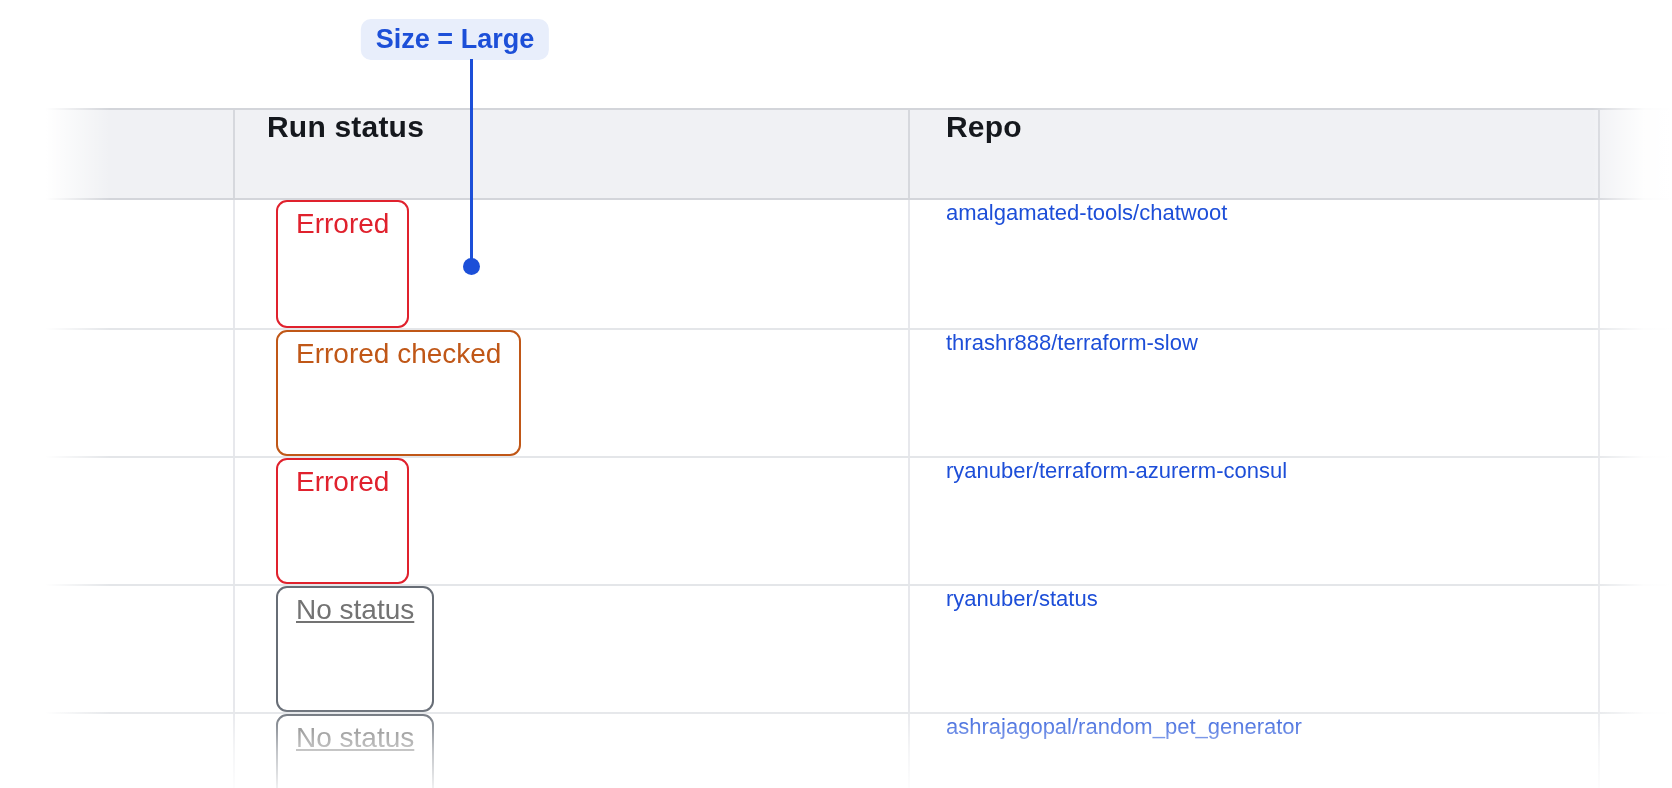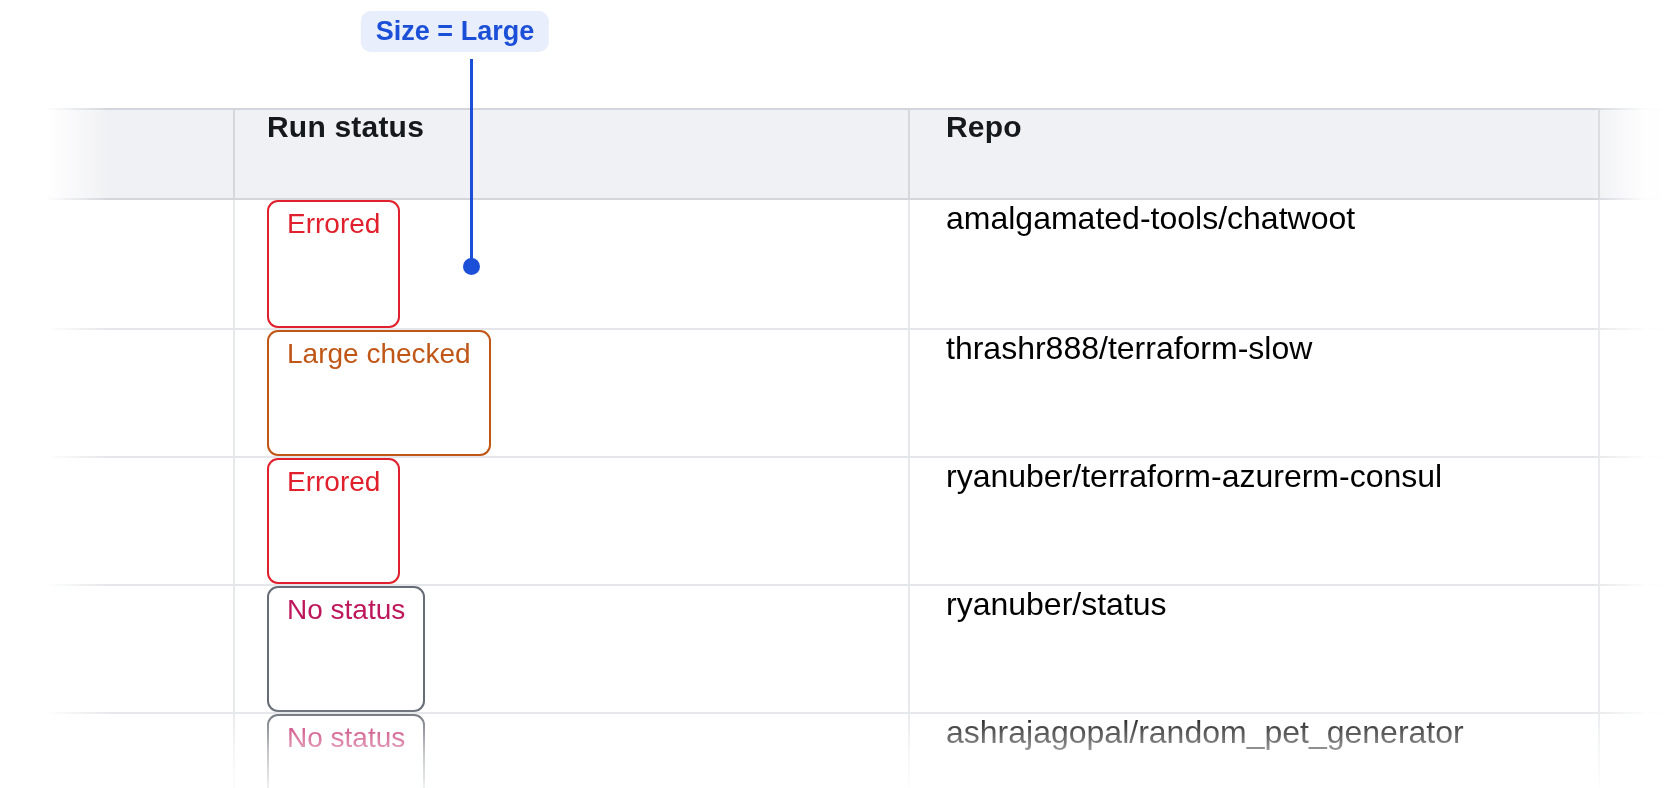--- a/index.html
+++ b/index.html
@@ -50,48 +50,49 @@
   .cell.c1 { padding-left: 32px; }
   .cell.c2 { padding-left: 36px; }
 
   .hlabel {
     font-size: 30px;
     font-weight: 700;
     color: #15181d;
     letter-spacing: 0.2px;
   }
   .repo {
-    font-size: 32px;
+    font-size: 22px;
     font-weight: 400;
-    color: #000000;
+    color: #1d4ed8;
     white-space: nowrap;
   }
 
   
   .badge {
     display: inline-block;
     font-size: 28px;
     font-weight: 500;
     line-height: 30px;
     padding: 7px 18px;
     border: 2px solid currentColor;
     border-radius: 11px;
     background: #ffffff;
     white-space: nowrap;
+    margin-left: 9px;
   }
   .badge[data-variant="errored"]        { color: #e0212d; }
   .badge[data-variant="policy-checked"] { color: #c05717; }
-  .badge[data-variant="no-status"]      { color: #be185d; border-color: #676d76; }
+  .badge[data-variant="no-status"]      { color: #737373; border-color: #676d76; text-decoration: underline; }
 
   
   .callout { position: absolute; left: 0; top: 0; z-index: 30; pointer-events: none; }
   .callout-pill {
     position: absolute;
     left: 455px;
-    top: 11px;
+    top: 19px;
     transform: translateX(-50%);
     background: #e8eefb;
     color: #1c4fd8;
     font-size: 27px;
     font-weight: 600;
     padding: 5px 15px;
     border-radius: 10px;
     white-space: nowrap;
   }
   .callout-line {
@@ -152,21 +153,21 @@
       </div>
       <div class="cell c2">
         <span class="repo">amalgamated-tools/chatwoot</span>
       </div>
       <div class="cell c3"></div>
     </div>
 
     <div class="row body">
       <div class="cell c0"></div>
       <div class="cell c1">
-        <span class="badge" data-variant="policy-checked">Large checked</span>
+        <span class="badge" data-variant="policy-checked">Errored checked</span>
       </div>
       <div class="cell c2">
         <span class="repo">thrashr888/terraform-slow</span>
       </div>
       <div class="cell c3"></div>
     </div>
 
     <div class="row body">
       <div class="cell c0"></div>
       <div class="cell c1">

